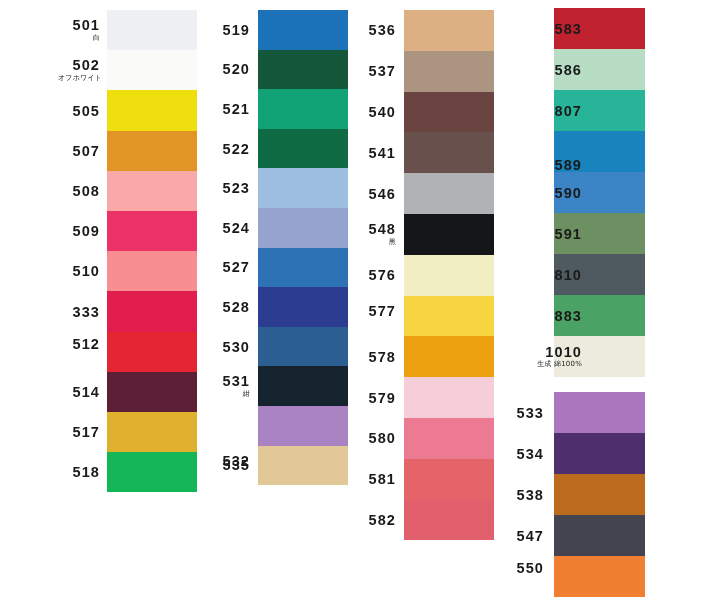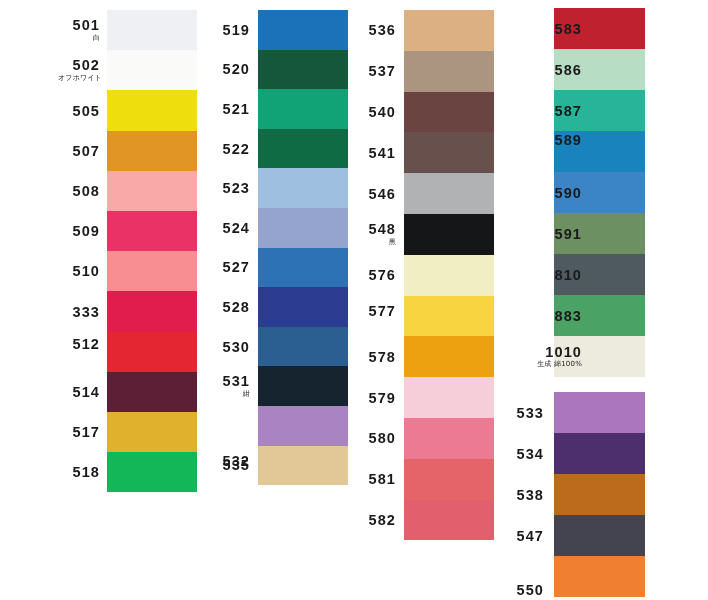--- a/index.html
+++ b/index.html
@@ -251,23 +251,23 @@
         <div class="swatch-chip" title="1010" style="height: 41px; background: rgb(237, 235, 221);"></div>
       </div>
       <div class="label-col" style="left: 496px; width: 48px; height: 369px; margin-left: 38px;">
         <div class="swatch-label" style="top: 13.5px;">
           <span class="code">583</span>
         </div>
         <div class="swatch-label" style="top: 54.5px;">
           <span class="code">586</span>
         </div>
         <div class="swatch-label" style="top: 95.5px;">
-          <span class="code">587</span>
-        </div>
-        <div class="swatch-label" style="top: 125px;">
+          <span class="code">807</span>
+        </div>
+        <div class="swatch-label" style="top: 150px;">
           <span class="code">589</span>
         </div>
         <div class="swatch-label" style="top: 177.5px;">
           <span class="code">590</span>
         </div>
         <div class="swatch-label" style="top: 218.5px;">
           <span class="code">591</span>
         </div>
         <div class="swatch-label" style="top: 259.5px;">
           <span class="code">810</span>
@@ -295,18 +295,18 @@
         </div>
         <div class="swatch-label" style="top: 54.5px;">
           <span class="code">534</span>
         </div>
         <div class="swatch-label" style="top: 95.5px;">
           <span class="code">538</span>
         </div>
         <div class="swatch-label" style="top: 136.5px;">
           <span class="code">547</span>
         </div>
-        <div class="swatch-label" style="top: 191px;">
+        <div class="swatch-label" style="top: 169px;">
           <span class="code">550</span>
         </div>
       </div>
     </div>
   </div>
 
 </body></html>

